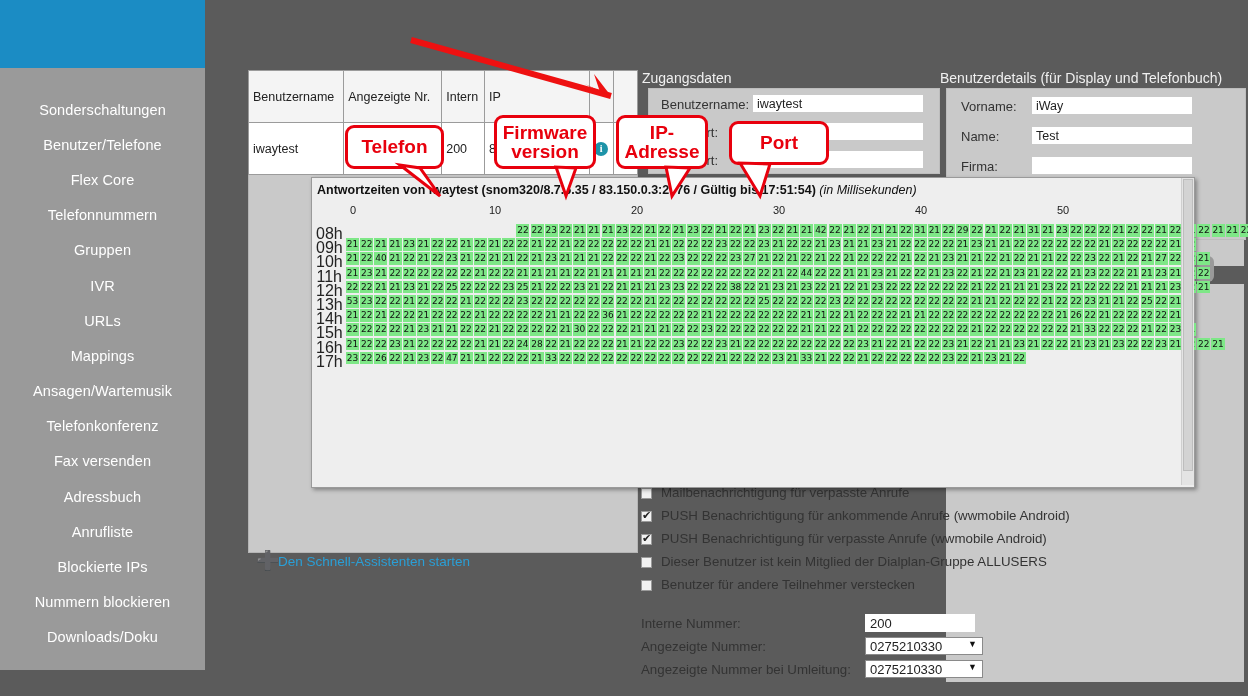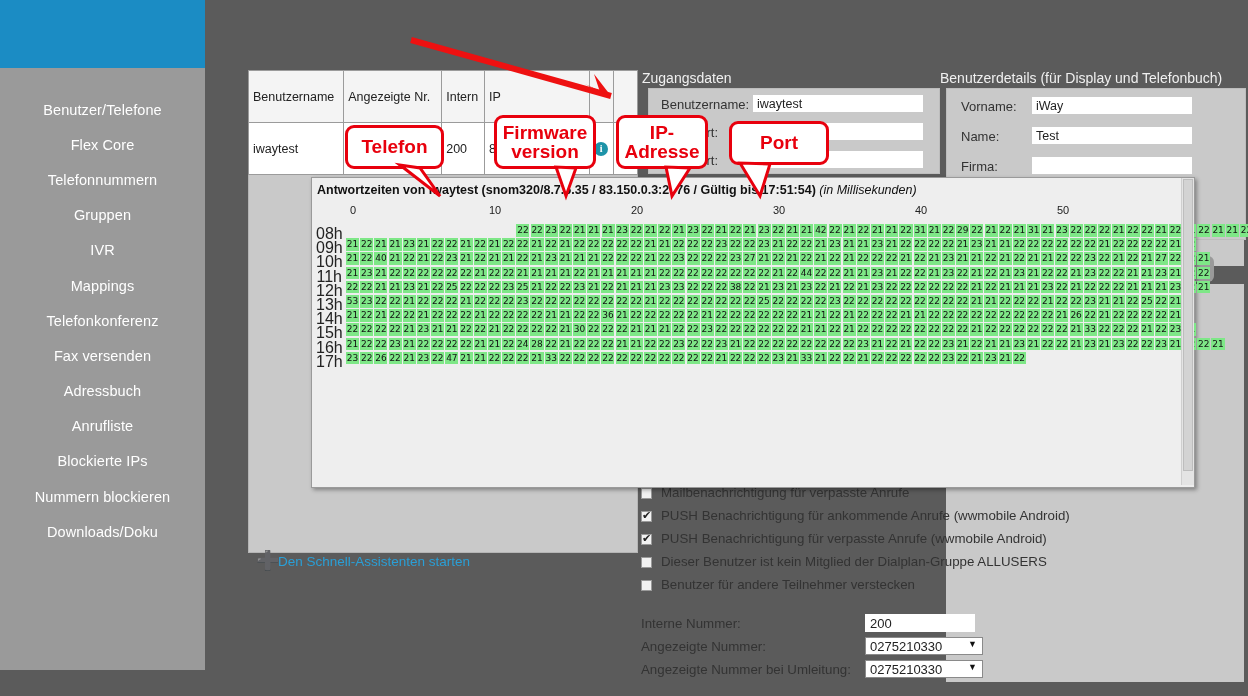--- a/index.html
+++ b/index.html
@@ -200,26 +200,29 @@
   }
   .callout.two{line-height:19px;}
   svg.ann{position:absolute;left:0;top:0;width:1248px;height:696px;pointer-events:none;}
 </style>
 </head>
 <body>
 
 <div id="sidebar">
   <div id="sidebar-logo"></div>
   <div id="sidebar-nav">
+      <div class="nav-item"><span>Sonderschaltungen</span></div>
       <div class="nav-item"><span>Benutzer/Telefone</span></div>
       <div class="nav-item"><span>Flex Core</span></div>
       <div class="nav-item"><span>Telefonnummern</span></div>
       <div class="nav-item"><span>Gruppen</span></div>
       <div class="nav-item"><span>IVR</span></div>
+      <div class="nav-item"><span>URLs</span></div>
       <div class="nav-item"><span>Mappings</span></div>
+      <div class="nav-item"><span>Ansagen/Wartemusik</span></div>
       <div class="nav-item"><span>Telefonkonferenz</span></div>
       <div class="nav-item"><span>Fax versenden</span></div>
       <div class="nav-item"><span>Adressbuch</span></div>
       <div class="nav-item"><span>Anrufliste</span></div>
       <div class="nav-item"><span>Blockierte IPs</span></div>
       <div class="nav-item"><span>Nummern blockieren</span></div>
       <div class="nav-item"><span>Downloads/Doku</span></div>
       <div class="nav-item"></div>
     </div>
 </div>

